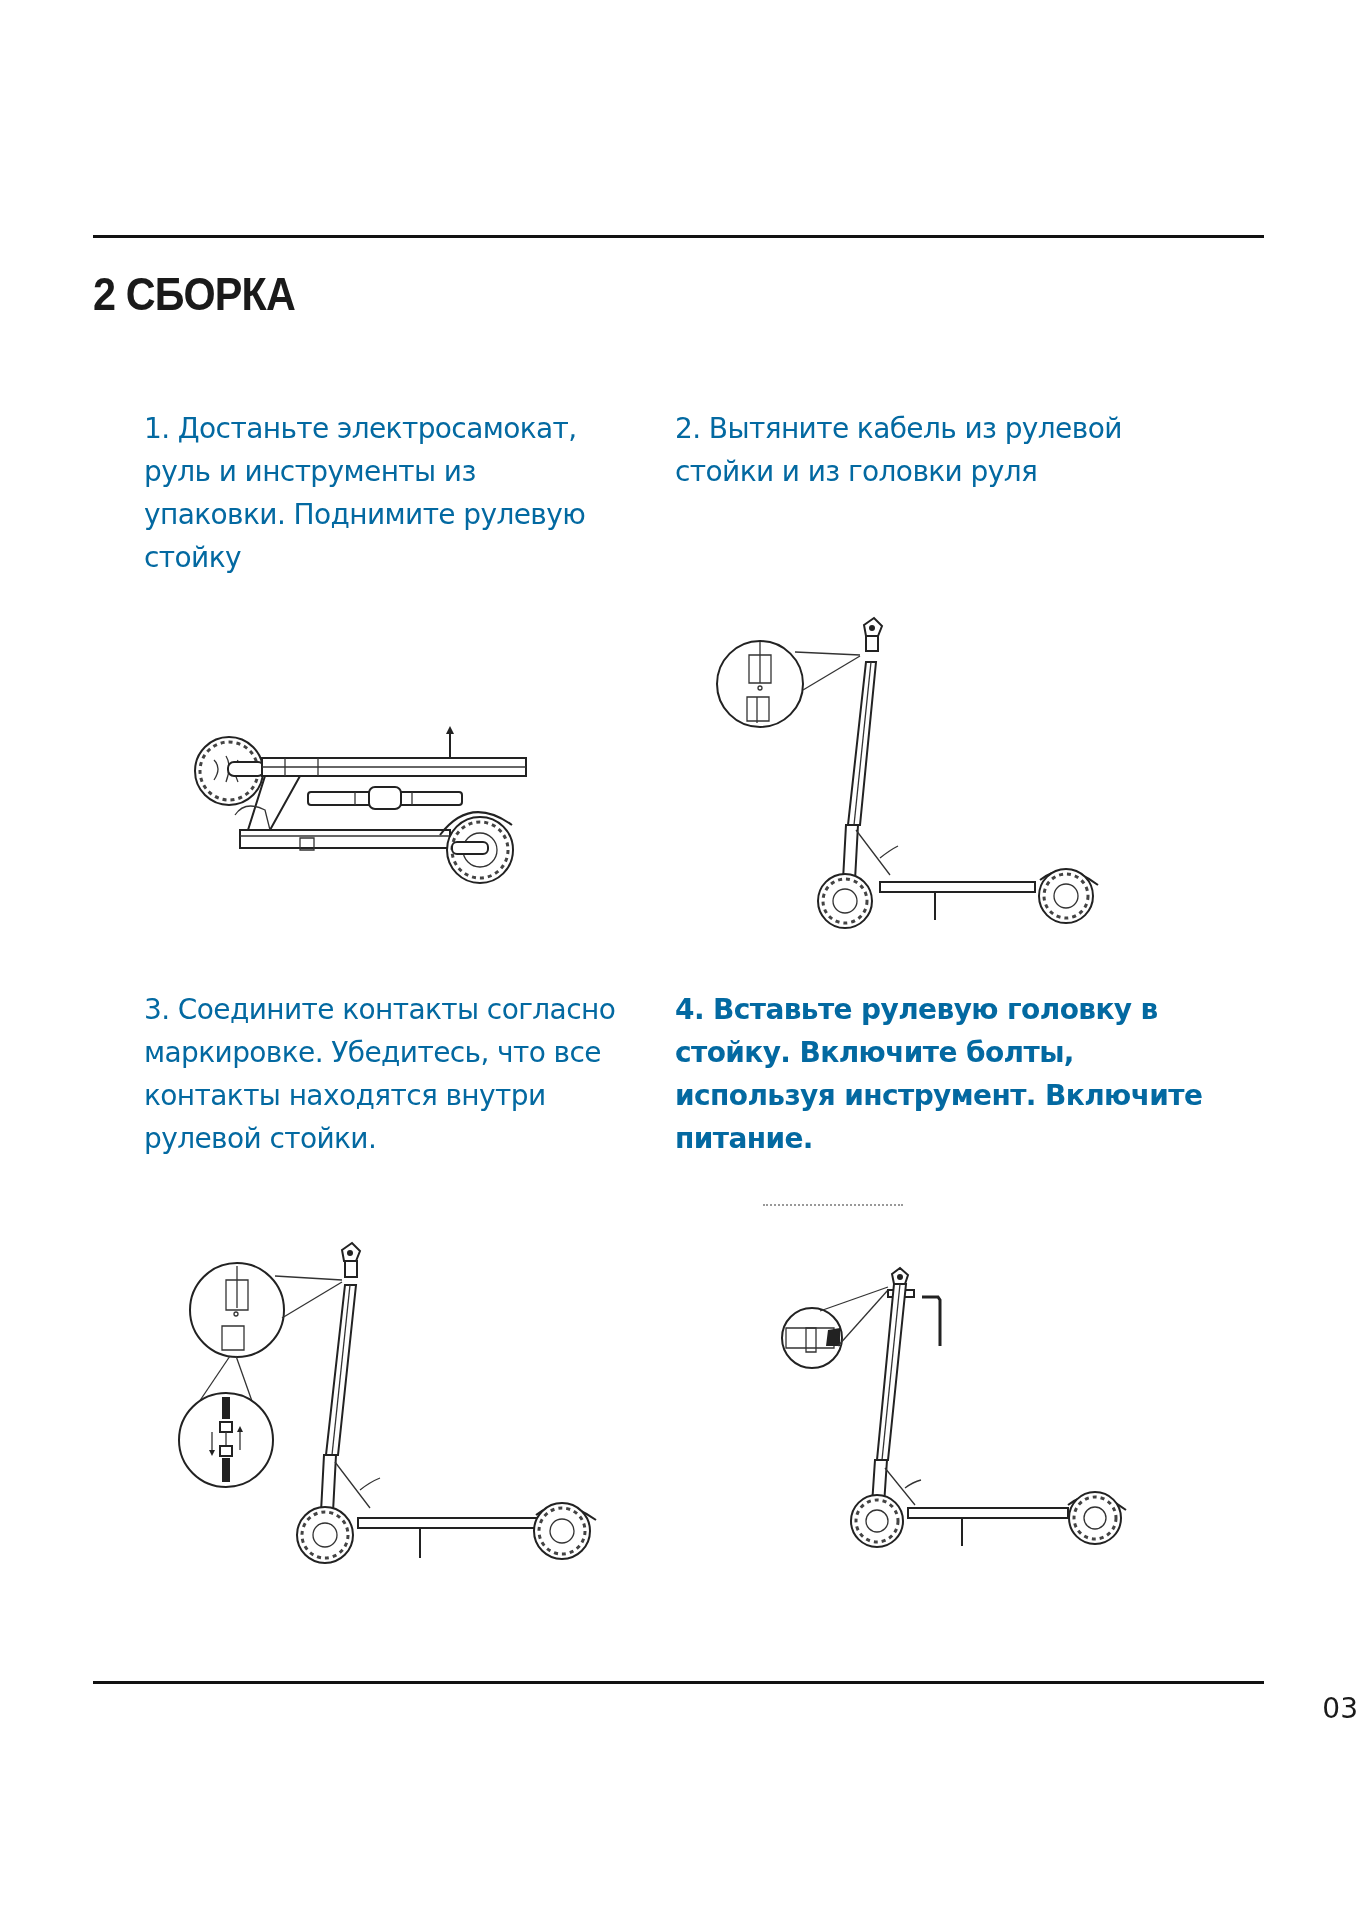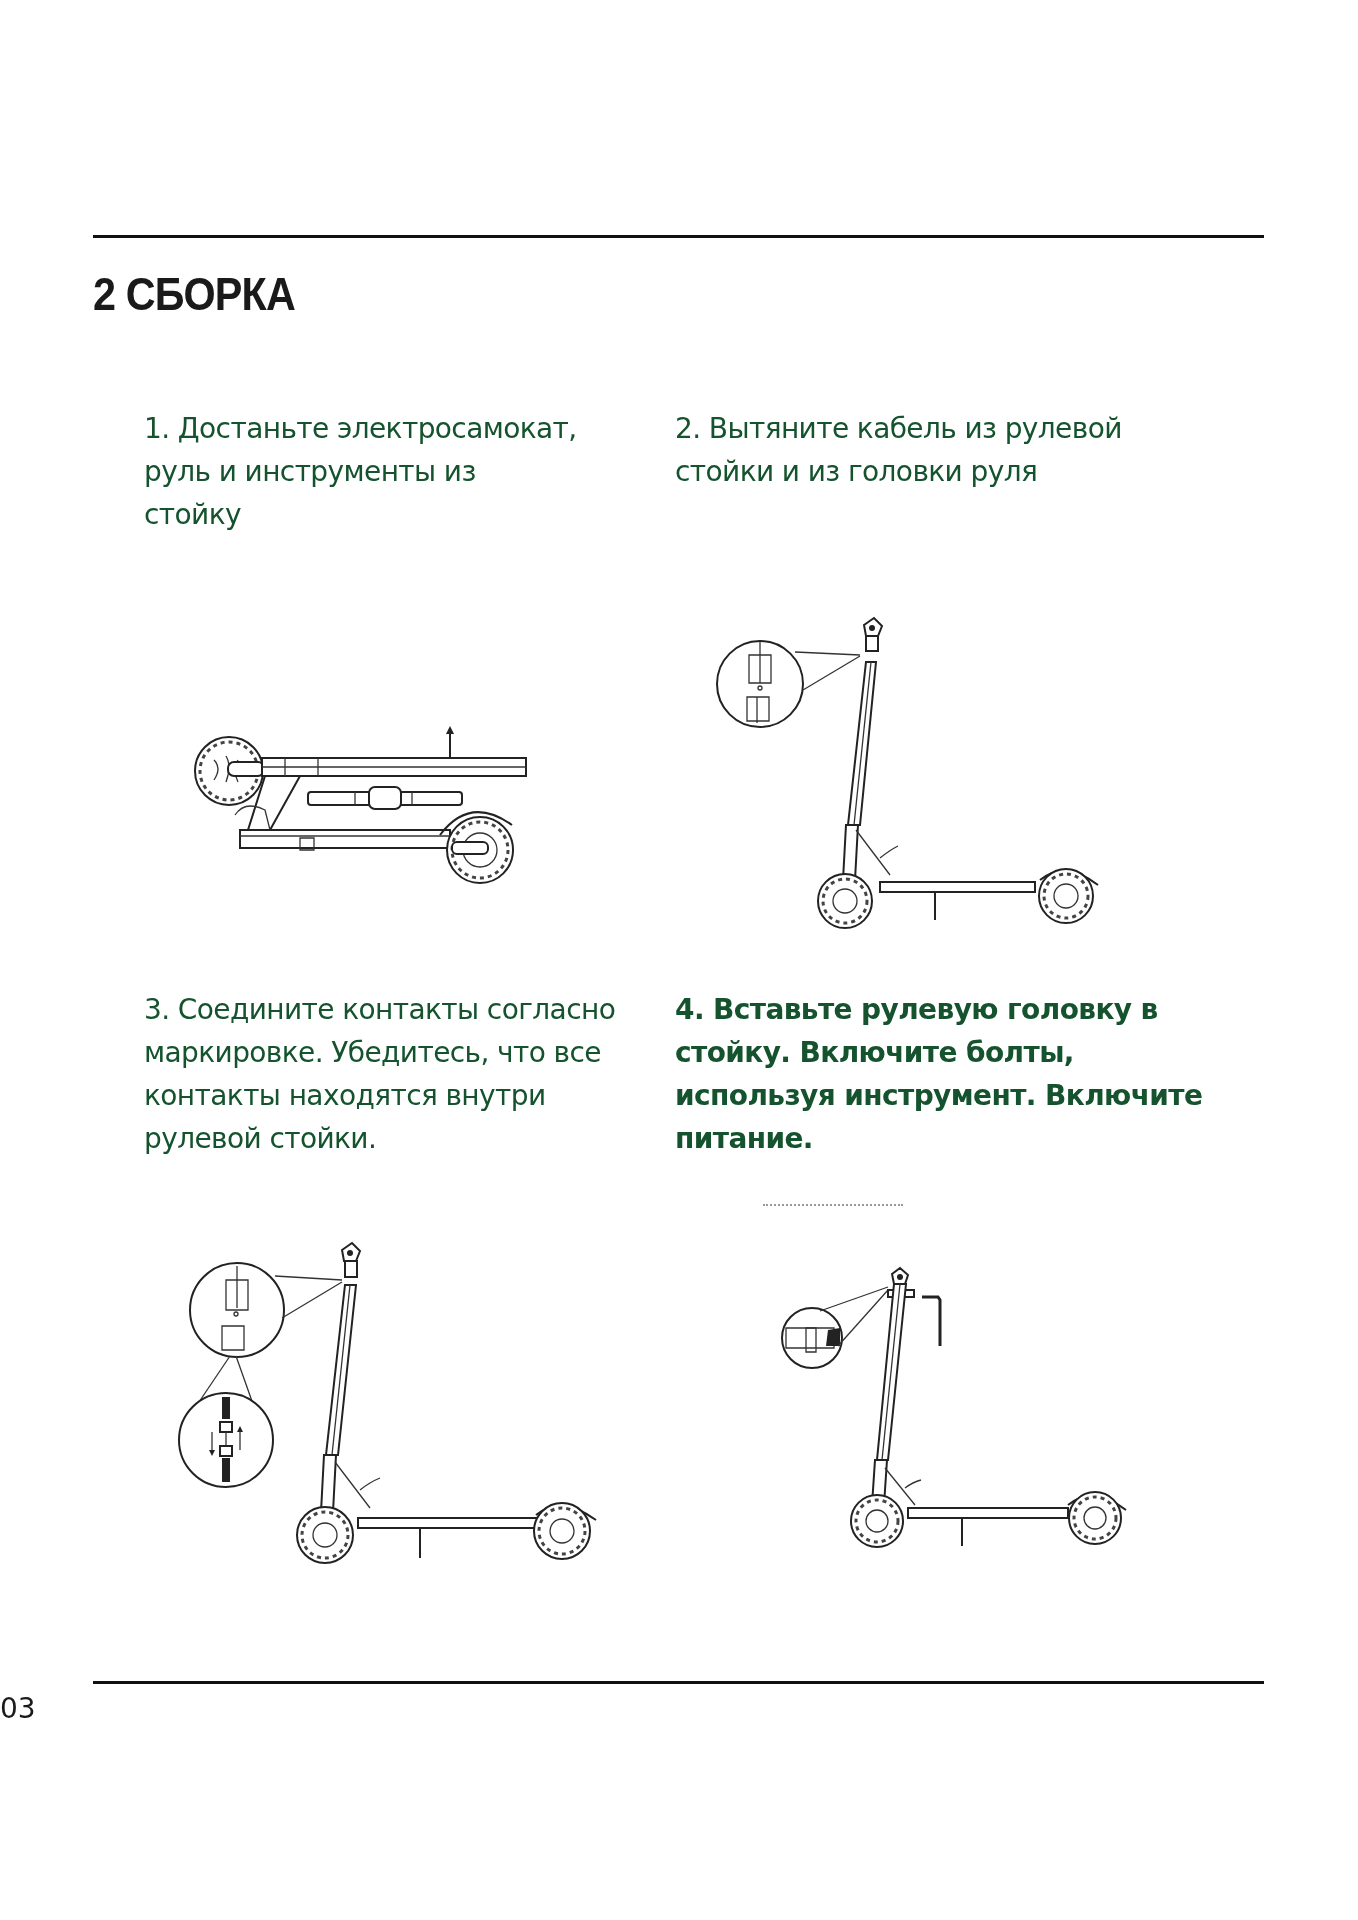--- a/index.html
+++ b/index.html
@@ -1,39 +1,40 @@
 <!DOCTYPE html>
 <html><head>
 <meta charset="utf-8">
 <style>
   html, body { margin:0; padding:0; background:#ffffff; }
   body { width:1358px; height:1920px; position:relative; overflow:hidden; font-family:"Liberation Sans", sans-serif; color:#1a1a1a; }
   .rule { position:absolute; left:93px; width:1171px; height:3px; background:#111111; }
   .title { position:absolute; left:93px; top:266px; font-family:"Liberation Sans", sans-serif; font-weight:bold; font-size:47px; letter-spacing:-1px; color:#1a1a1a; transform:scaleX(0.88); transform-origin:left top; }
-  .step { position:absolute; font-family:"DejaVu Sans", sans-serif; font-size:28px; line-height:43px; color:#14532d; letter-spacing:-0.6px; }
+  .step { position:absolute; font-family:"DejaVu Sans", sans-serif; font-size:28px; line-height:43px; color:#0369a1; letter-spacing:-0.6px; }
   .step span { display:block; white-space:nowrap; }
-  .pagenum { position:absolute; top:1692px; left:0; width:1358px; text-align:left; font-family:"DejaVu Sans", sans-serif; font-size:28px; color:#1a1a1a; }
+  .pagenum { position:absolute; top:1692px; left:0; width:1358px; text-align:right; font-family:"DejaVu Sans", sans-serif; font-size:28px; color:#1a1a1a; }
   svg.fig { position:absolute; overflow:visible; }
   svg.fig * { vector-effect:non-scaling-stroke; }
   .ln { fill:none; stroke:#222; stroke-width:2; }
   .lt { fill:none; stroke:#333; stroke-width:1.3; }
   .wh { fill:#fff; stroke:#222; stroke-width:2; }
   .tr { fill:none; stroke:#444; stroke-width:3; stroke-dasharray:4 4; }
   .dk { fill:#222; }
   .artifact { position:absolute; left:763px; top:1204px; width:140px; height:0; border-top:2px dotted #999; }
 </style>
 </head>
 <body>
 
 <div class="rule" style="top:235px;"></div>
 <div class="title">2 СБОРКА</div>
 
 <div class="step" style="left:144px; top:407px;">
   <span>1. Достаньте электросамокат,</span>
   <span>руль и инструменты из</span>
+  <span>упаковки. Поднимите рулевую</span>
   <span>стойку</span>
 </div>
 
 <div class="step" style="left:675px; top:407px;">
   <span>2. Вытяните кабель из рулевой</span>
   <span>стойки и из головки руля</span>
 </div>
 
 <div class="step" style="left:144px; top:988px;">
   <span>3. Соедините контакты согласно</span>

